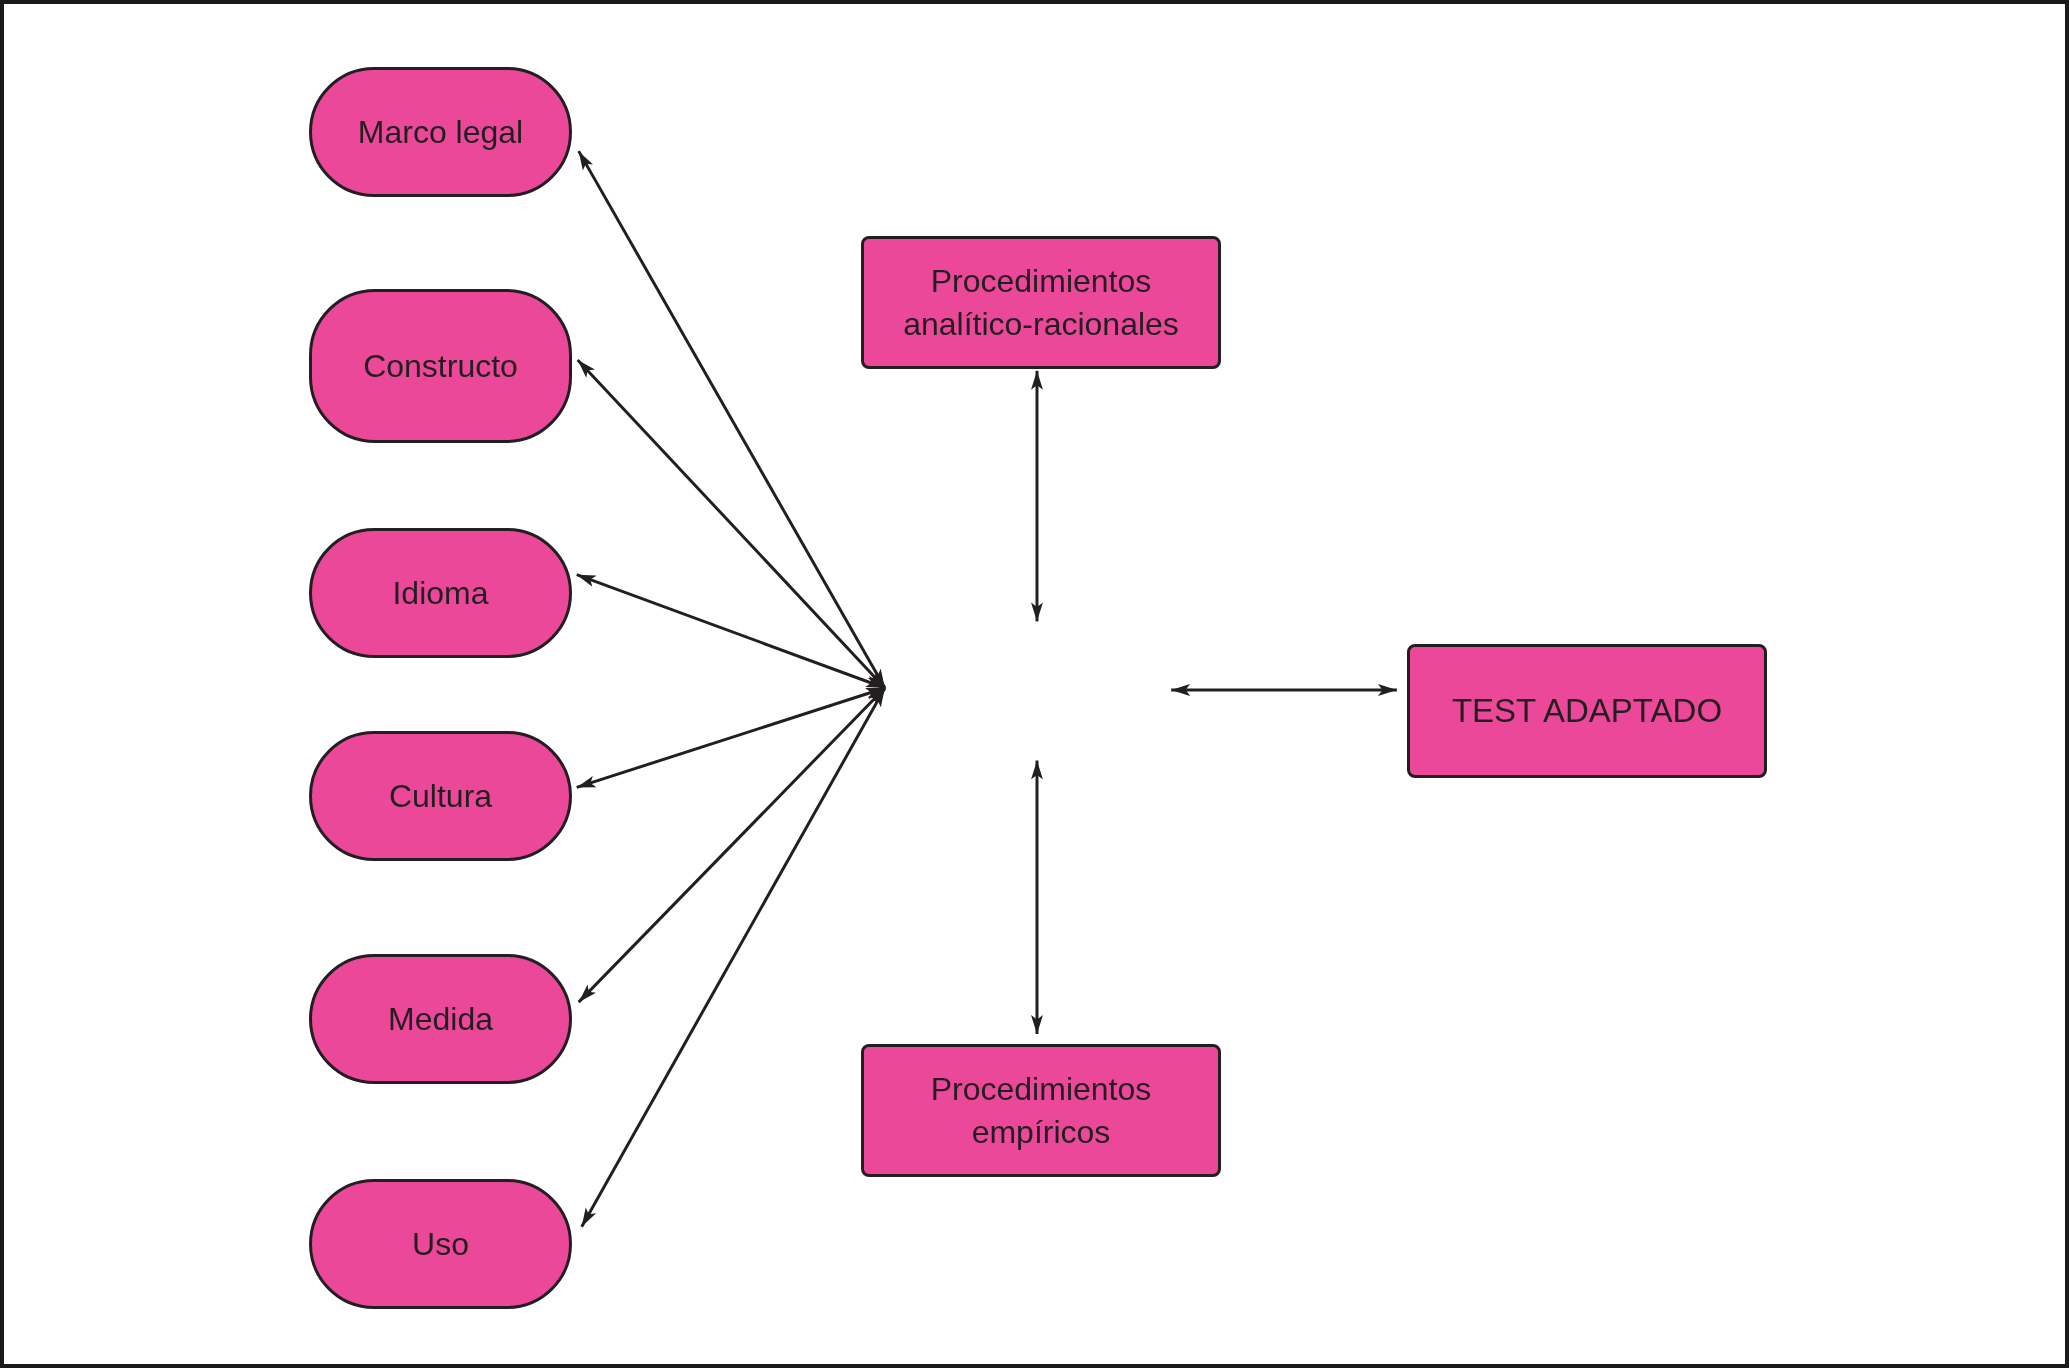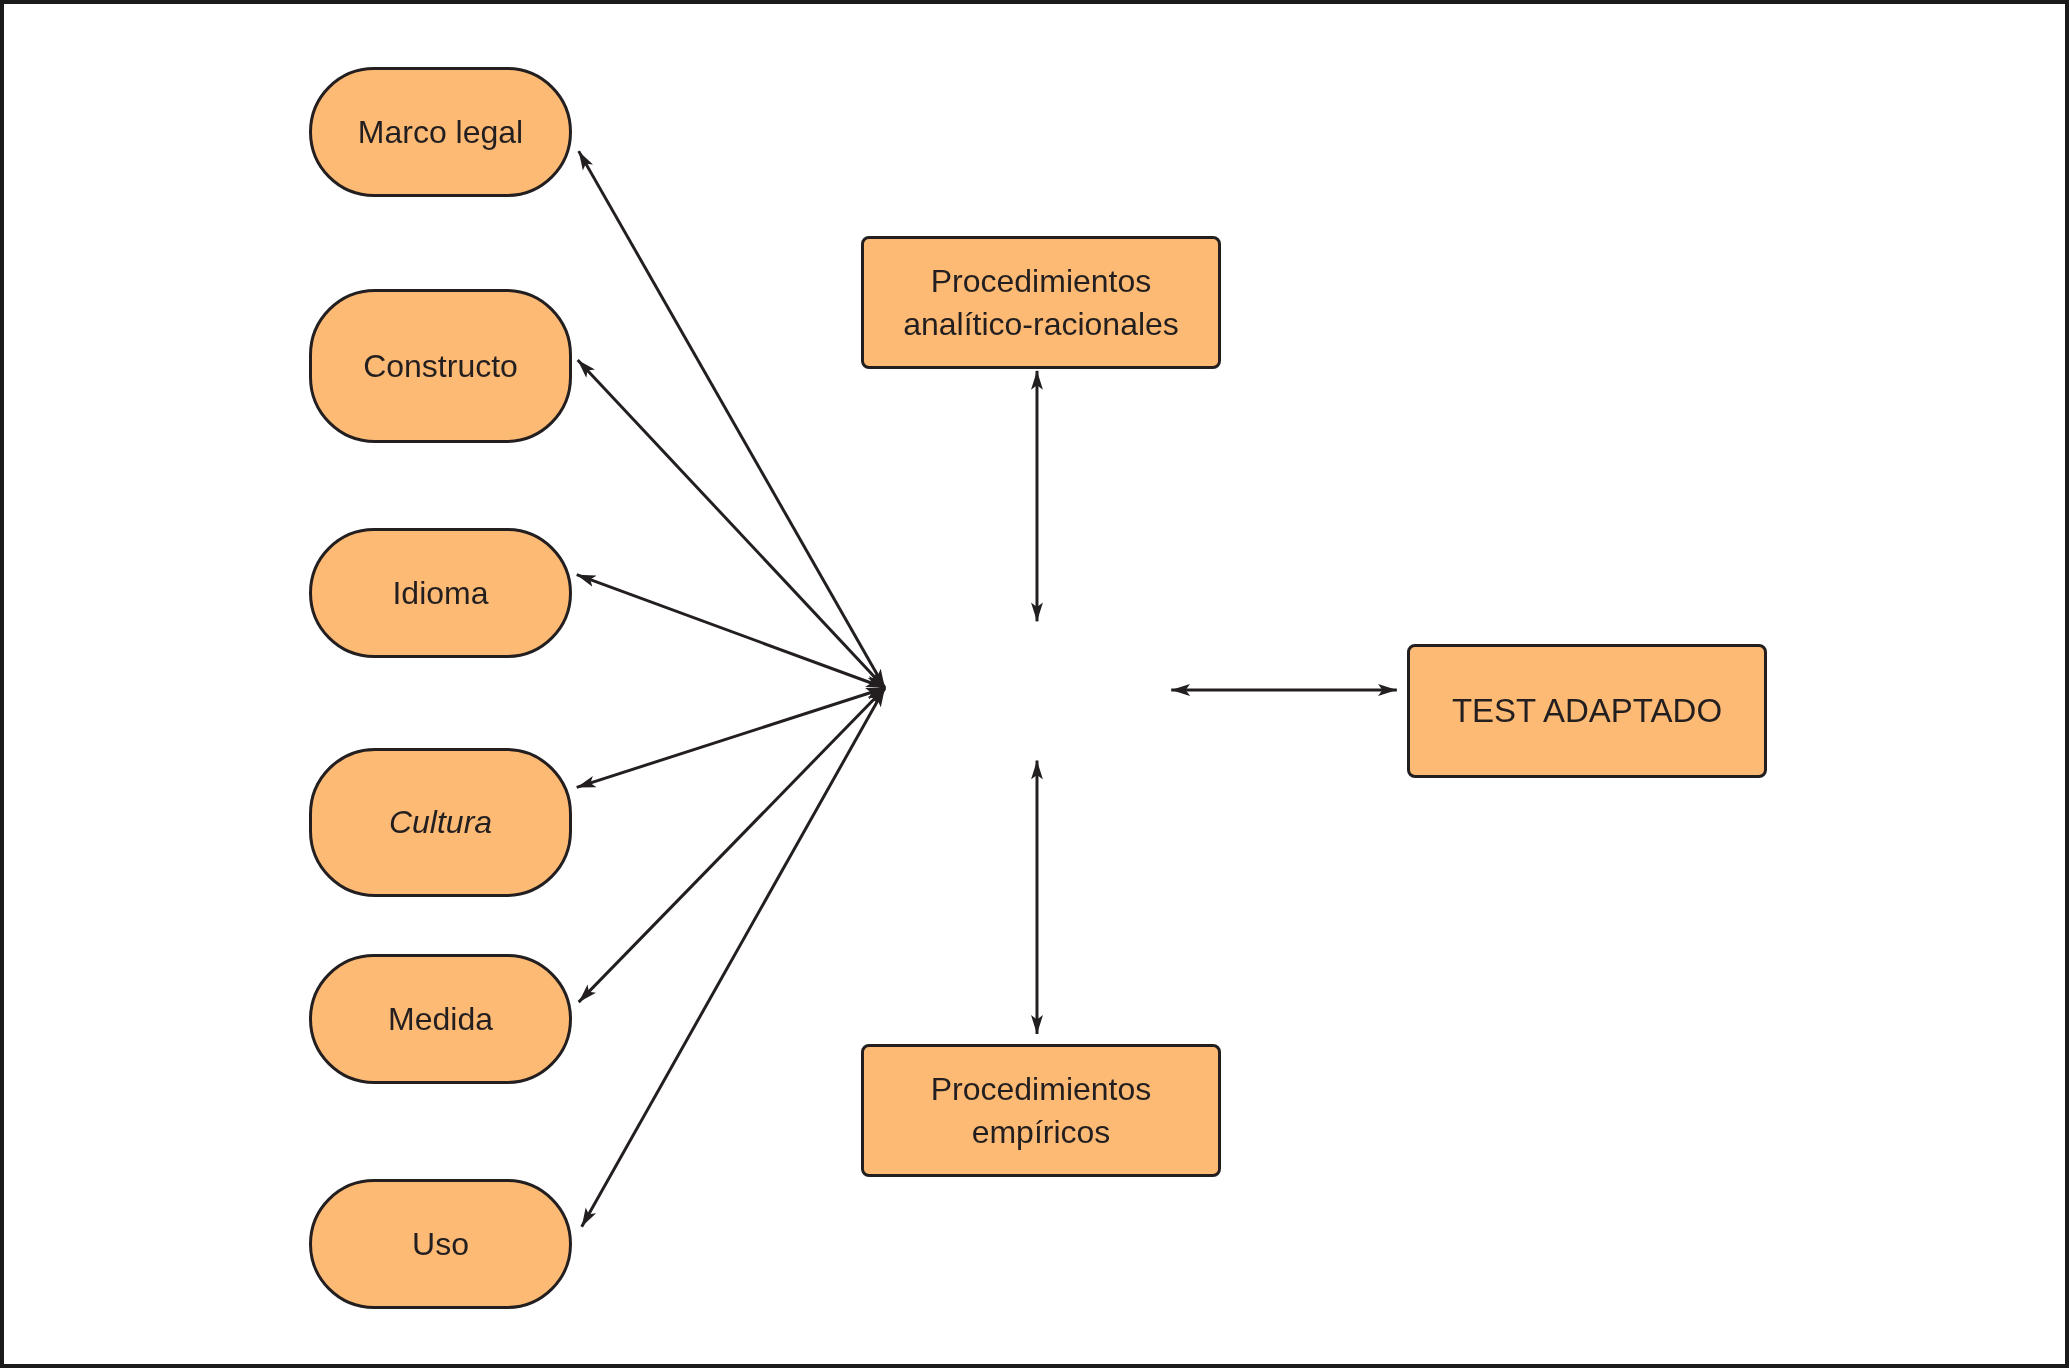--- a/index.html
+++ b/index.html
@@ -26,21 +26,21 @@
     height: 100%;
   }
   .arrow-layer line {
     stroke: #231f20;
     stroke-width: 3;
   }
   .node {
     position: absolute;
     box-sizing: border-box;
     border: 3px solid #231f20;
-    background: #fdba74;
+    background: #ec4899;
     display: flex;
     align-items: center;
     justify-content: center;
     text-align: center;
     font-size: 32px;
     line-height: 1.32;
   }
   .pill {
     border-radius: 66px;
   }
@@ -80,21 +80,21 @@
   </div>
 
   <div class="node pill" style="left:305px; top:285px; width:263px; height:154px;">
     <span>Constructo</span>
   </div>
 
   <div class="node pill" style="left:305px; top:505px; width:263px; height:130px;margin-top:19px;">
     <span>Idioma</span>
   </div>
 
-  <div class="node pill" style="left:305px; top:744px; width:263px; height:149px;font-style:italic;">
+  <div class="node pill" style="left:305px; top:727px; width:263px; height:130px;">
     <span>Cultura</span>
   </div>
 
   <div class="node pill" style="left:305px; top:950px; width:263px; height:130px;justify-content:center;">
     <span>Medida</span>
   </div>
 
   <div class="node pill" style="left:305px; top:1175px; width:263px; height:130px;justify-content:center;">
     <span>Uso</span>
   </div>

